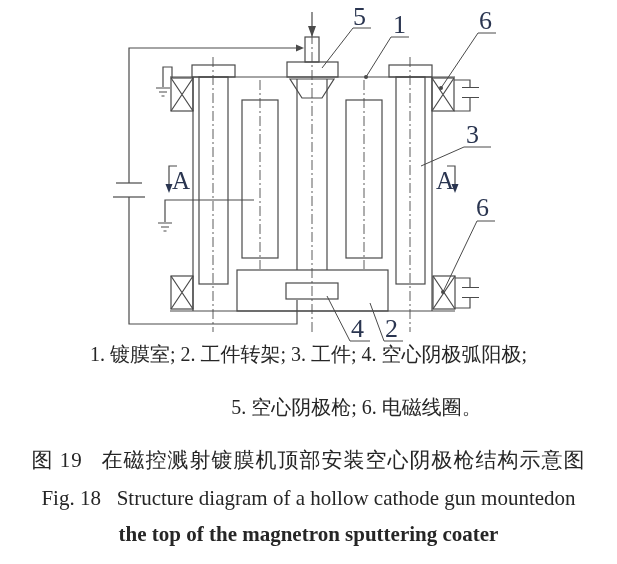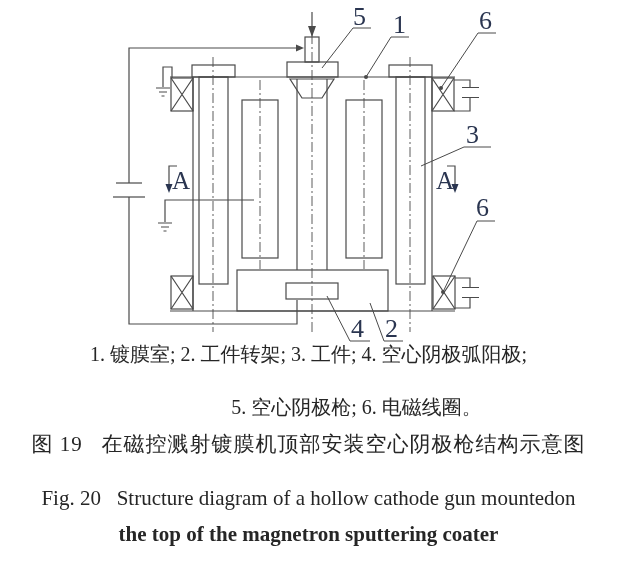--- a/index.html
+++ b/index.html
@@ -8,21 +8,21 @@
   svg{position:absolute;left:0;top:0;}
   .num-label{position:absolute;font-size:26px;line-height:1;color:#2a3550;
              font-family:"Liberation Serif", serif;}
   .sec-label{position:absolute;font-size:25px;line-height:1;color:#2a3550;
              font-family:"Liberation Serif", serif;}
   .txtline{position:absolute;left:0;width:617px;text-align:center;white-space:pre;
            color:#262626;}
   .parts{font-size:20px;top:0;}
   #parts1{top:341px;}
   #parts2{top:394px;padding-left:48px;}
-  #cap-zh{top:430px;font-size:21px;letter-spacing:1px;}
+  #cap-zh{top:446px;font-size:21px;letter-spacing:1px;}
   #cap-en1{top:486px;font-size:21px;}
   #cap-en2{top:522px;font-size:21px;font-weight:bold;}
 </style>
 </head>
 <body>
 
 <div id="page">
 
   <svg width="617" height="352" viewBox="0 0 617 352" fill="none" stroke="#4a4a4a" stroke-width="1.2">
 
@@ -140,16 +140,16 @@
   <span class="num-label" style="left:351px;top:316px;">4</span>
   <span class="num-label" style="left:385px;top:316px;">2</span>
 
   <span class="sec-label" style="left:172px;top:168px;">A</span>
   <span class="sec-label" style="left:436px;top:168px;">A</span>
 
   <div id="parts1" class="txtline parts">1. 镀膜室; 2. 工件转架; 3. 工件; 4. 空心阴极弧阳极;</div>
   <div id="parts2" class="txtline parts">5. 空心阴极枪; 6. 电磁线圈。</div>
 
   <div id="cap-zh" class="txtline">图 19   在磁控溅射镀膜机顶部安装空心阴极枪结构示意图</div>
-  <div id="cap-en1" class="txtline">Fig. 20   Structure diagram of a hollow cathode gun mountedon</div>
+  <div id="cap-en1" class="txtline">Fig. 18   Structure diagram of a hollow cathode gun mountedon</div>
   <div id="cap-en2" class="txtline">the top of the magnetron sputtering coater</div>
 
 </div>
 
 </body></html>

